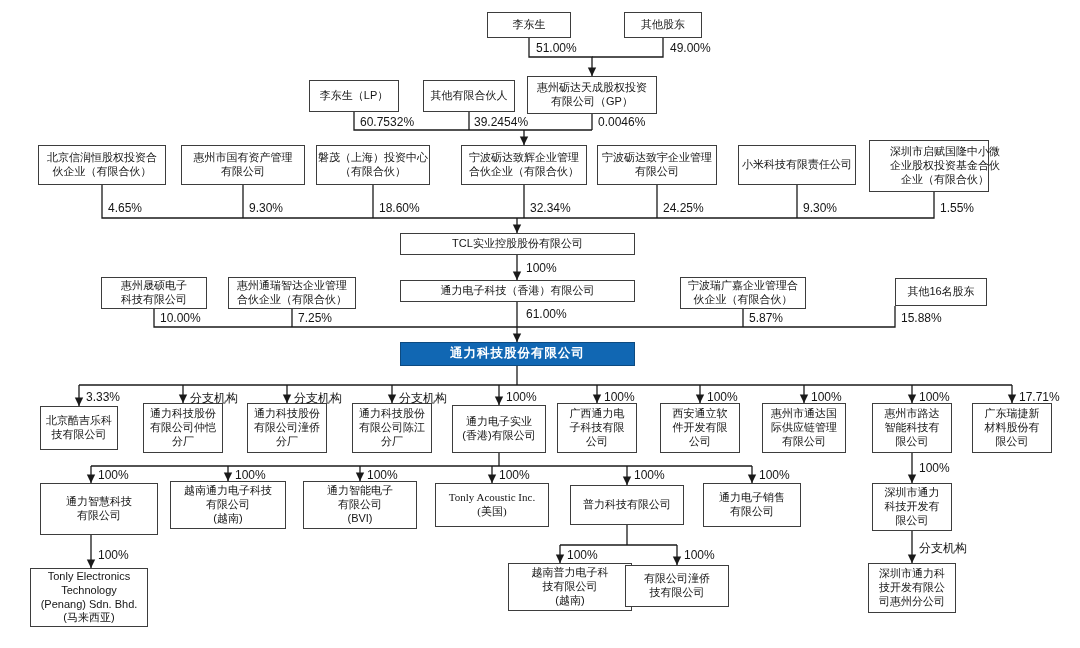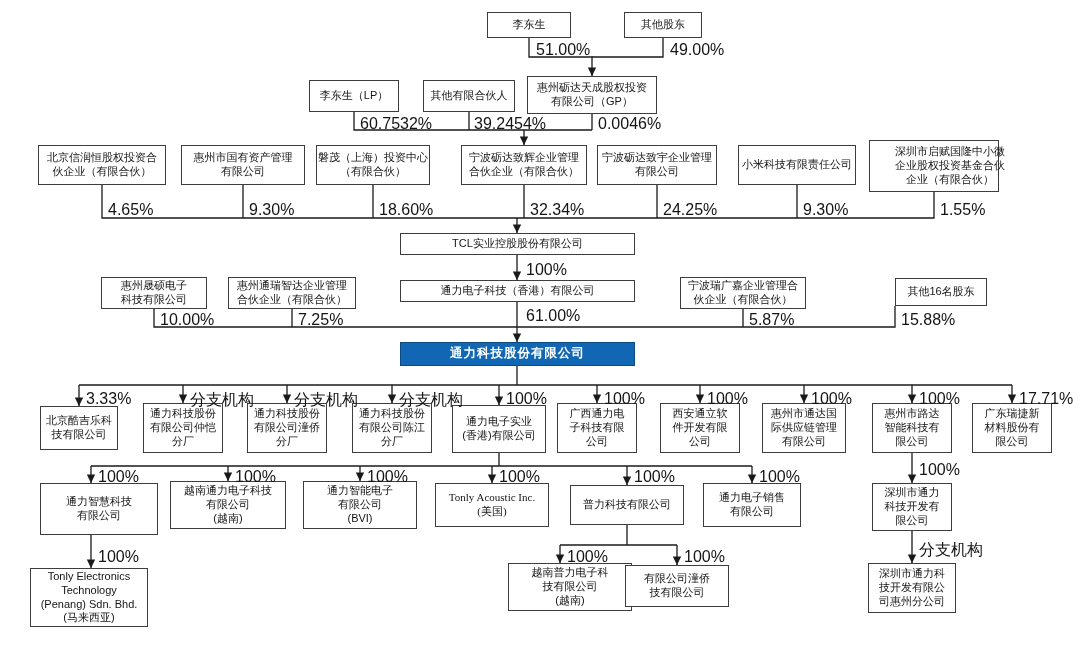--- a/index.html
+++ b/index.html
@@ -23,21 +23,21 @@
   }
   .box span{white-space:nowrap;display:block;}
   .box.hl{
     background:var(--accent,#1167b3);
     border:1px solid var(--accent-border,#0d4a80);
     color:#ffffff;font-weight:bold;font-size:12.5px;
     letter-spacing:1px;
   }
   .elabel{
     position:absolute;
-    font-size:16px;color:#141414;white-space:nowrap;
+    font-size:12px;color:#141414;white-space:nowrap;
   }
 </style>
 </head>
 <body>
 
 <div class="canvas" style="--accent: #1167b3; --accent-border: #0d4a80;">
   <svg width="1080" height="648" viewBox="0 0 1080 648">
       <polyline points="529,38 529,57 592,57 592,76" fill="none" stroke="#1a1a1a" stroke-width="1.3"></polyline>
       <path d="M 592 76 L 587.8 67.5 L 596.2 67.5 Z" fill="#1a1a1a"></path>
       <polyline points="663,38 663,57 592,57" fill="none" stroke="#1a1a1a" stroke-width="1.3"></polyline>
@@ -143,21 +143,21 @@
       <span>宁波砺达致辉企业管理</span>
       <span>合伙企业（有限合伙）</span>
     </div>
     <div class="box" style="left: 597px; top: 145px; width: 120px; height: 40px;">
       <span>宁波砺达致宇企业管理</span>
       <span>有限公司</span>
     </div>
     <div class="box" style="left: 738px; top: 145px; width: 118px; height: 40px;">
       <span>小米科技有限责任公司</span>
     </div>
-    <div class="box" style="left: 869px; top: 140px; width: 130px; height: 52px; padding-left: 32px;">
+    <div class="box" style="left: 869px; top: 140px; width: 120px; height: 52px; padding-left: 32px;">
       <span>深圳市启赋国隆中小微</span>
       <span>企业股权投资基金合伙</span>
       <span>企业（有限合伙）</span>
     </div>
     <div class="box" style="left: 400px; top: 233px; width: 235px; height: 22px;">
       <span>TCL实业控股股份有限公司</span>
     </div>
     <div class="box" style="left: 400px; top: 280px; width: 235px; height: 22px; align-items: center;">
       <span>通力电子科技（香港）有限公司</span>
     </div>

